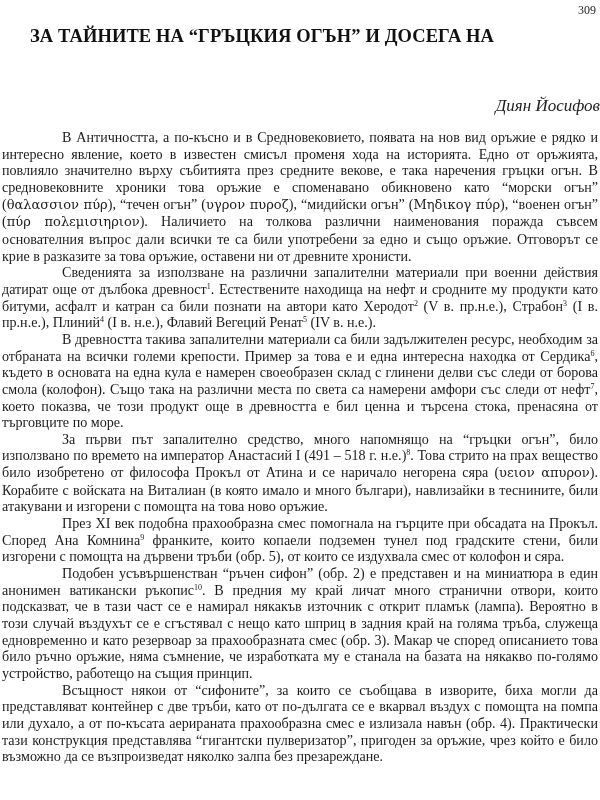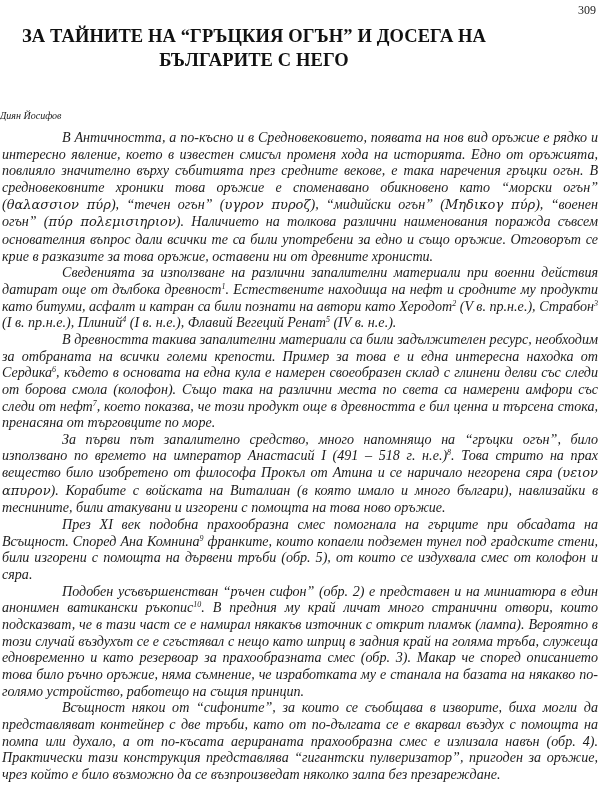--- a/index.html
+++ b/index.html
@@ -18,49 +18,48 @@
   .page-number {
     position: absolute;
     top: 3px;
     right: 4px;
     font-size: 12px;
     color: #222;
   }
   .title {
     position: absolute;
     top: 24px;
-    left: 0;
+    left: 8px;
     width: 508px;
     text-align: center;
     font-weight: bold;
     font-size: 18.5px;
     line-height: 24px;
     letter-spacing: 0.1px;
     color: #111;
   }
   .author {
     position: absolute;
-    top: 110px;
+    top: 96px;
     left: 0;
     width: 600px;
-    text-align: left;
+    text-align: right;
     font-style: italic;
-    font-size: 10px;
+    font-size: 17px;
     color: #222;
   }
   .body-text {
     position: absolute;
     top: 129px;
     left: 2px;
     width: 596px;
     font-size: 14.1px;
     line-height: 16.65px;
     text-align: justify;
     color: #1c1c1c;
-    font-style: italic;
   }
   .body-text p {
     margin: 0;
     text-indent: 60px;
     text-align: justify;
   }
   .greek {
     font-family: "DejaVu Serif", serif;
     font-size: 13px;
   }
@@ -70,26 +69,25 @@
     vertical-align: 5px;
   }
 </style>
 </head>
 <body>
 
 <div class="page-number">309</div>
 
 <div class="title">
   <div>ЗА ТАЙНИТЕ НА “ГРЪЦКИЯ ОГЪН” И ДОСЕГА НА</div>
-  <div>БЪЛГАРИТЕ С НЕГО</div>
 </div>
 
 <div class="author">Диян Йосифов</div>
 
 <div class="body-text" id="body-text">
     <p><span>В Античността,  а по-късно и в Средновековието, появата на нов вид оръжие е рядко и интересно явление, което в известен смисъл променя хода на историята. Едно от оръжията, повлияло значително върху събитията през средните векове, е така наречения гръцки огън. В средновековните хроники това оръжие е споменавано обикновено като “морски огън” (</span><span class="greek">θαλασσιον πύρ</span><span>),  “течен огън” (</span><span class="greek">υγρον πυροζ</span><span>),  “мидийски огън” (</span><span class="greek">Μηδικογ πύρ</span><span>), “военен огън” (</span><span class="greek">πύρ πολεμισιηριον</span><span>). Наличието на толкова различни наименования поражда съвсем основателния въпрос дали всички те са били употребени за едно и също оръжие. Отговорът се крие в разказите за това оръжие, оставени ни от древните хронисти.</span></p>
     <p><span>Сведенията за използване на различни запалителни материали при  военни действия датират още от дълбока древност</span><sup>1</sup><span>. Естествените находища на нефт и сродните му продукти като битуми, асфалт и катран са били познати на автори като Херодот</span><sup>2</sup><span> (V в. пр.н.е.), Страбон</span><sup>3</sup><span> (I в. пр.н.е.), Плиний</span><sup>4</sup><span> (I в. н.е.), Флавий Вегеций  Ренат</span><sup>5</sup><span> (IV в. н.е.).</span></p>
     <p><span>В древността такива запалителни материали са били задължителен ресурс, необходим за отбраната на всички големи крепости. Пример за това е и една интересна находка от Сердика</span><sup>6</sup><span>, където в основата на една кула е намерен своеобразен склад с  глинени делви със следи от борова смола (колофон). Също така на различни места по света са намерени амфори със следи от нефт</span><sup>7</sup><span>, което показва, че този продукт още в древността е бил ценна и  търсена стока, пренасяна от търговците по море.</span></p>
     <p><span>За първи път запалително средство, много напомнящо на “гръцки огън”,  било използвано по времето на император Анастасий I (491 – 518 г. н.е.)</span><sup>8</sup><span>. Това стрито на прах вещество било изобретено от философа Прокъл от Атина и се наричало негорена сяра (</span><span class="greek">υειον απυρον</span><span>). Корабите с войската на Виталиан (в която имало и много българи), навлизайки в теснините, били атакувани и изгорени с помощта на това ново оръжие.</span></p>
-    <p><span>През XI век подобна прахообразна смес помогнала на гърците при обсадата на Всъщност. Според Ана Комнина</span><sup>9</sup><span> франките, които копаели подземен тунел под градските стени, били изгорени с помощта на дървени тръби (обр. 5),   от които се издухвала смес от колофон и сяра.</span></p>
+    <p><span>През XI век подобна прахообразна смес помогнала на гърците при обсадата на Прокъл. Според Ана Комнина</span><sup>9</sup><span> франките, които копаели подземен тунел под градските стени, били изгорени с помощта на дървени тръби (обр. 5),   от които се издухвала смес от колофон и сяра.</span></p>
     <p><span>Подобен усъвършенстван “ръчен сифон” (обр. 2)  е представен и на миниатюра в един анонимен ватикански ръкопис</span><sup>10</sup><span>. В предния му край личат много странични отвори, които подсказват, че в тази част се е намирал  някакъв източник с открит пламък (лампа). Вероятно в  този случай въздухът се е сгъстявал с нещо като шприц в задния край на голяма тръба, служеща едновременно и като резервоар за прахообразната смес (обр. 3). Макар че според описанието това било ръчно оръжие, няма съмнение, че изработката му е станала на базата на някакво по-голямо устройство, работещо на същия принцип.</span></p>
     <p><span>Всъщност някои от “сифоните”, за които се съобщава в изворите, биха могли да представляват контейнер с две тръби, като от по-дългата се е вкарвал въздух с помощта на помпа или духало, а от по-късата аерираната прахообразна смес е излизала навън (обр. 4). Практически тази конструкция представлява “гигантски пулверизатор”, пригоден за оръжие, чрез който е било възможно да се възпроизведат няколко залпа без презареждане.</span></p>
   </div>
 
 </body></html>

